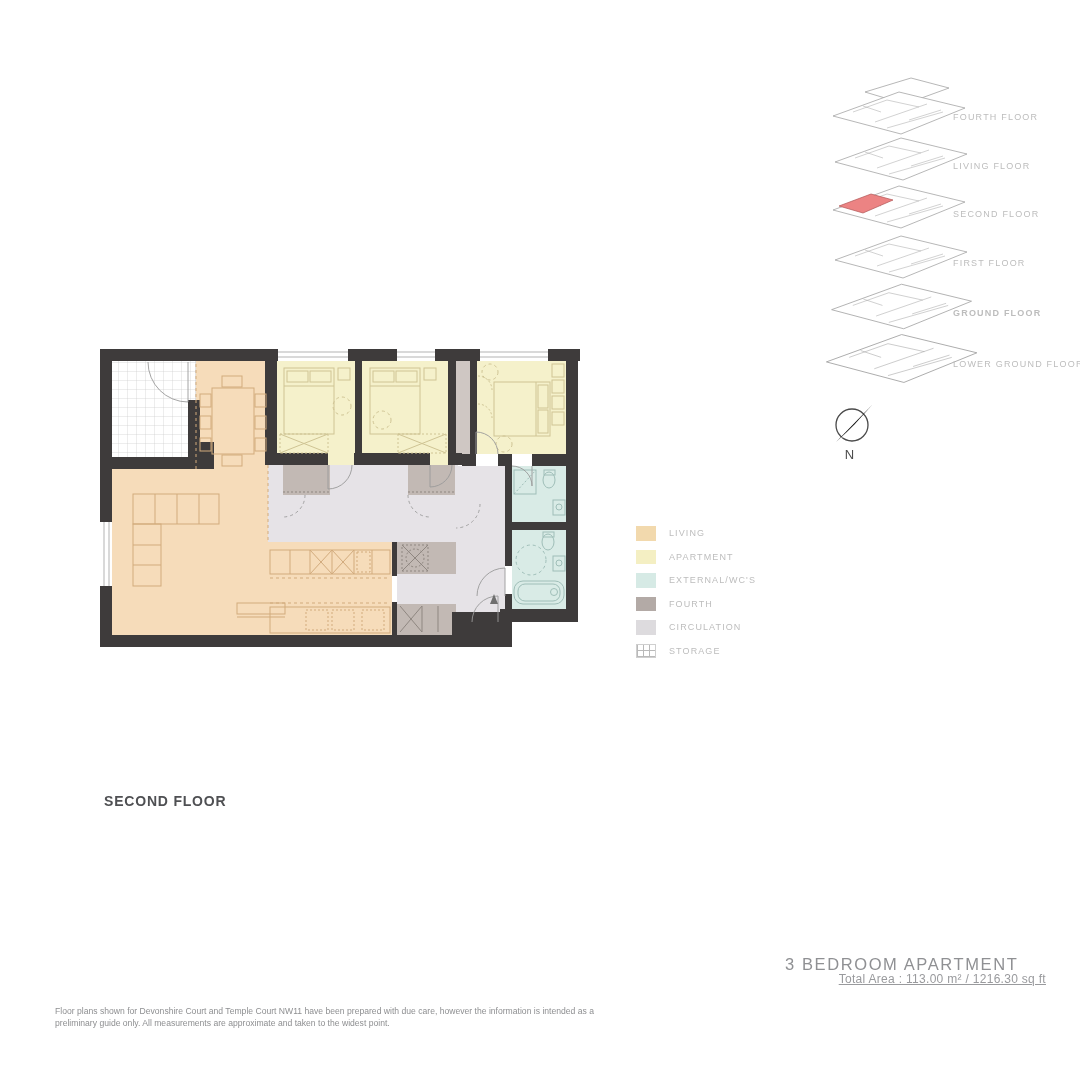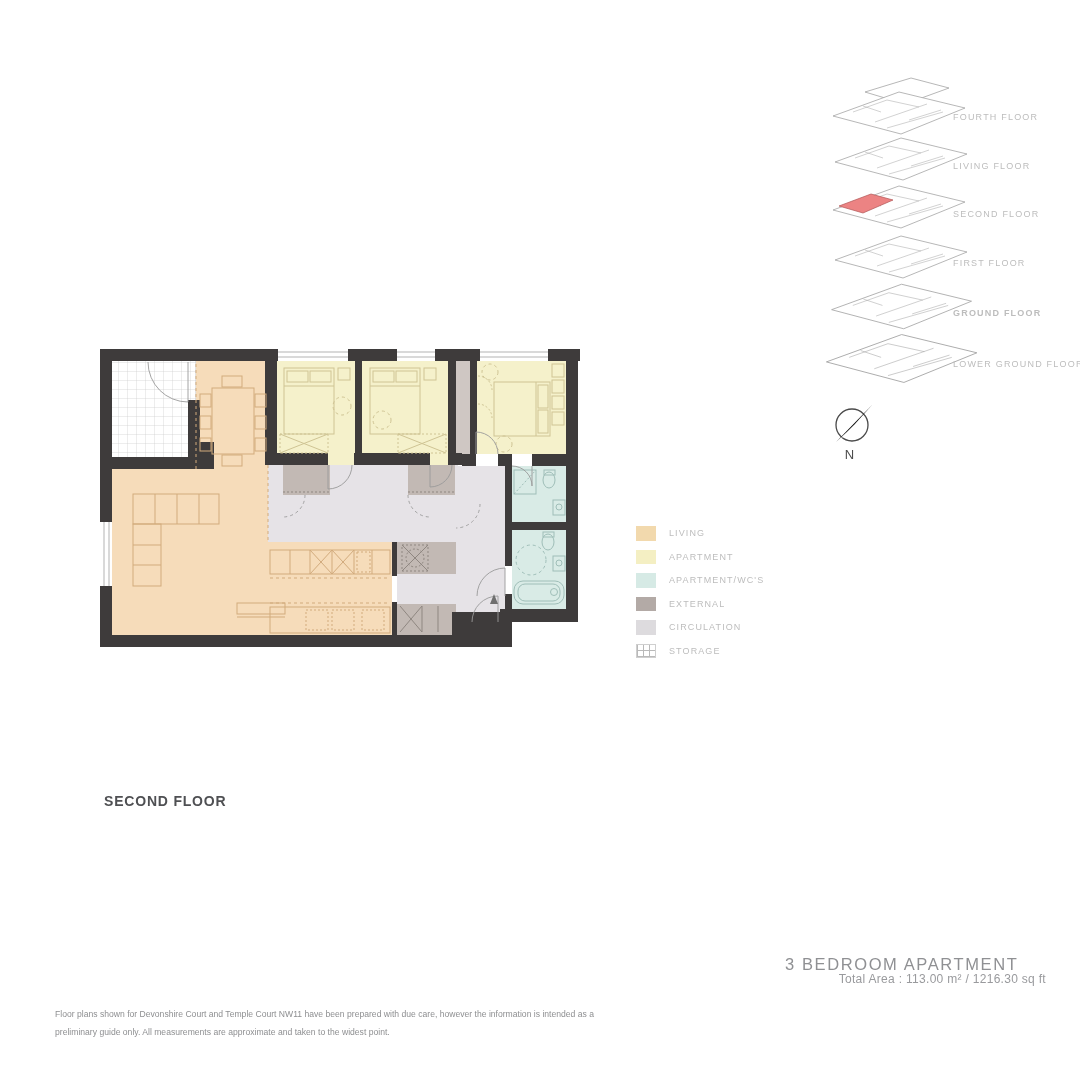--- a/index.html
+++ b/index.html
@@ -2,23 +2,23 @@
 <html style="--walls: #3e3b3b; --living: #f6dcba; --bedrooms: #f5f1cb; --bathrooms: #d9ebe6; --storage: #c2b9b4; --circulation: #e6e3e7; --external: #ffffff; --highlight: #ec8383; --living_furniture: #d2ab7d; --bedroom_furniture: #cfc494; --bath_fixture: #9fbeb8; --door_arc: #9a9a9a; --stack_line: #a5a5a5;"><head>
 <meta charset="utf-8">
 <style>
   html,body{margin:0;padding:0;}
   body{width:1080px;height:1080px;background:#ffffff;font-family:"Liberation Sans",sans-serif;overflow:hidden;}
   .canvas{position:relative;width:1080px;height:1080px;background:#fff;}
   .abs{position:absolute;}
 
   
   .plan-title{left:104px;top:793px;font-size:14px;font-weight:bold;letter-spacing:.8px;color:#4f5053;}
-  .total-area{left:760px;top:972px;width:286px;text-align:right;font-size:12px;color:#999a9d;letter-spacing:.3px;}
+  .total-area{left:760px;top:972px;width:286px;text-align:right;font-size:12px;color:#999a9d;letter-spacing:.3px;text-decoration:underline;}
   .apartment-type{left:785px;top:955px;font-size:16.5px;color:#8f9093;letter-spacing:1.6px;}
-  .disclaimer{left:55px;top:1005px;width:548px;font-size:8.6px;line-height:18px;color:#8e8f91;}
+  .disclaimer{left:55px;top:1005px;width:548px;font-size:8.6px;line-height:12px;color:#8e8f91;}
 
   
   .legend{left:636px;top:526px;display:flex;flex-direction:column;gap:9px;}
   .legend-row{display:flex;align-items:center;height:14.5px;}
   .legend-swatch{width:20px;height:14.5px;flex:0 0 20px;}
   .legend-swatch.grid-swatch{
      background-image:
        repeating-linear-gradient(0deg,#b9b9b9 0 1px,transparent 1px 6px),
        repeating-linear-gradient(90deg,#b9b9b9 0 1px,transparent 1px 6px);
      background-color:#ffffff;border:1px solid #cfcfcf;box-sizing:border-box;}
@@ -316,25 +316,25 @@
     <div class="legend-row">
       <span class="legend-swatch" style="background: rgb(242, 217, 173);"></span>
       <span class="legend-label">LIVING</span>
     </div>
     <div class="legend-row">
       <span class="legend-swatch" style="background: rgb(244, 239, 195);"></span>
       <span class="legend-label">APARTMENT</span>
     </div>
     <div class="legend-row">
       <span class="legend-swatch" style="background: rgb(214, 234, 229);"></span>
-      <span class="legend-label">APARTMENT/WC'S</span>
+      <span class="legend-label">EXTERNAL/WC'S</span>
     </div>
     <div class="legend-row">
       <span class="legend-swatch" style="background: rgb(179, 170, 166);"></span>
-      <span class="legend-label">EXTERNAL</span>
+      <span class="legend-label">FOURTH</span>
     </div>
     <div class="legend-row">
       <span class="legend-swatch" style="background: rgb(221, 219, 222);"></span>
       <span class="legend-label">CIRCULATION</span>
     </div>
     <div class="legend-row">
       <span class="legend-swatch grid-swatch"></span>
       <span class="legend-label">STORAGE</span>
     </div>
   </div>

